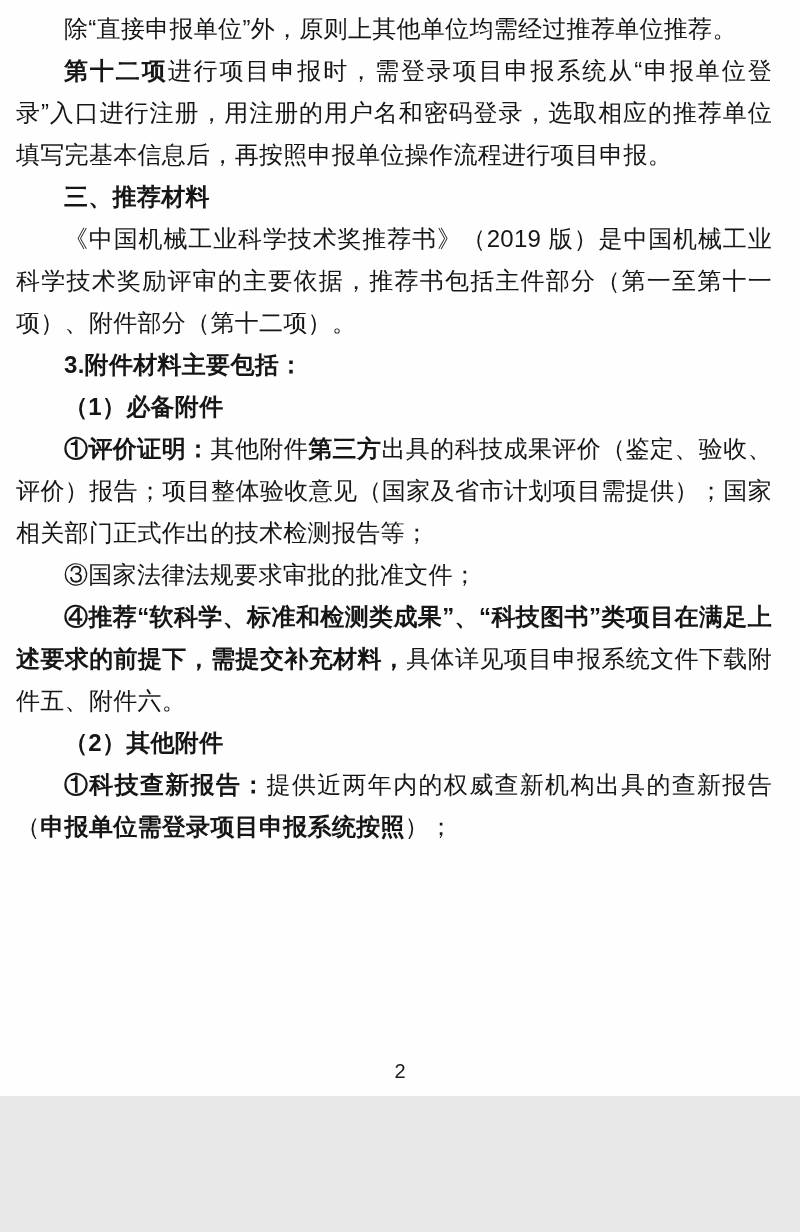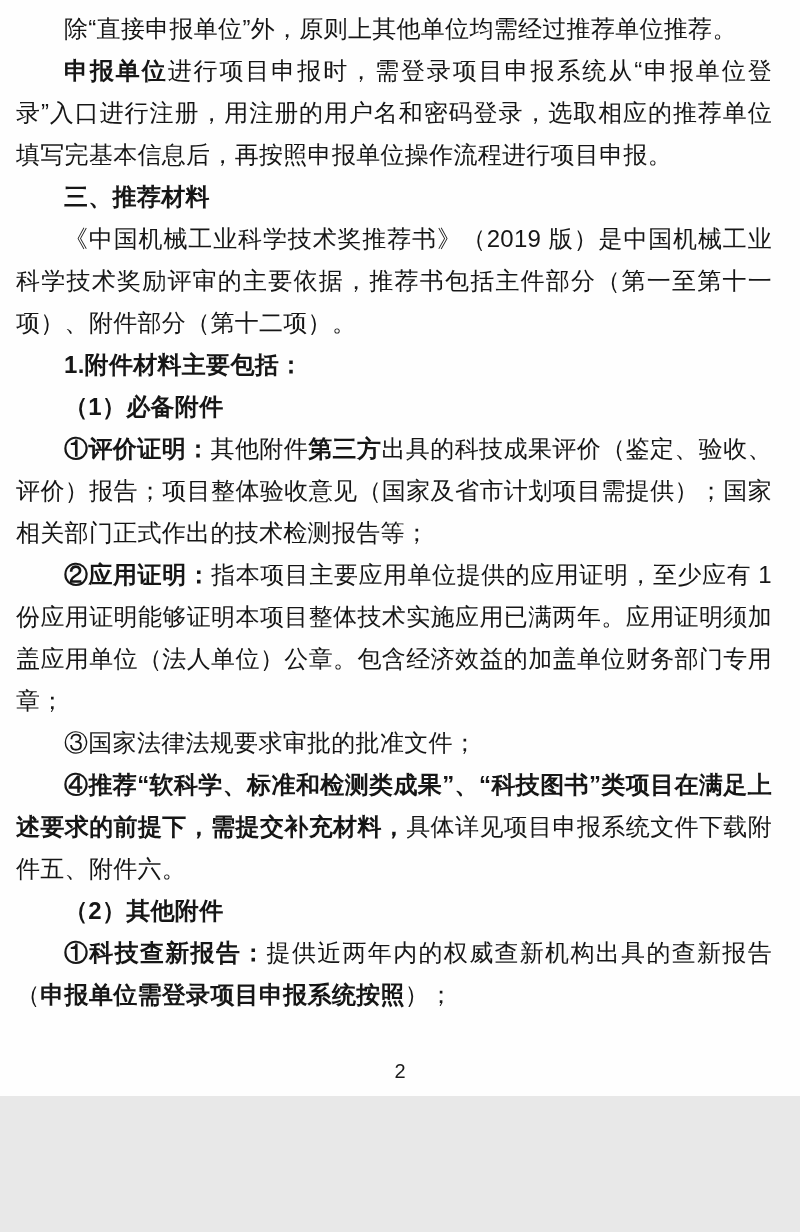--- a/index.html
+++ b/index.html
@@ -47,26 +47,25 @@
     line-height: 26px;
     color: #1b1b1b;
   }
 </style>
 </head>
 <body>
 
 <div class="page">
   <div class="body-text">
       <p class="para"><span class="run">除“直接申报单位”外，原则上其他单位均需经过推荐单位推荐。</span></p>
-      <p class="para"><span class="run bold">申报单位</span><span class="run">进行项目申报时，需登录项目申报系统从“申报单位登录”入口进行注册，用注册的用户名和密码登录，选取相应的推荐单位填写完基本信息后，再按照申报单位操作流程进行项目申报。</span></p>
+      <p class="para"><span class="run bold">第十二项</span><span class="run">进行项目申报时，需登录项目申报系统从“申报单位登录”入口进行注册，用注册的用户名和密码登录，选取相应的推荐单位填写完基本信息后，再按照申报单位操作流程进行项目申报。</span></p>
       <p class="para"><span class="run bold">三、推荐材料</span></p>
       <p class="para"><span class="run">《中国机械工业科学技术奖推荐书》（2019 版）是中国机械工业科学技术奖励评审的主要依据，推荐书包括主件部分（第一至第十一项）、附件部分（第十二项）。</span></p>
-      <p class="para"><span class="run bold">1.附件材料主要包括：</span></p>
+      <p class="para"><span class="run bold">3.附件材料主要包括：</span></p>
       <p class="para"><span class="run bold">（1）必备附件</span></p>
       <p class="para"><span class="run bold">①评价证明：</span><span class="run">其他附件</span><span class="run bold">第三方</span><span class="run">出具的科技成果评价（鉴定、验收、评价）报告；项目整体验收意见（国家及省市计划项目需提供）；国家相关部门正式作出的技术检测报告等；</span></p>
-      <p class="para"><span class="run bold">②应用证明：</span><span class="run">指本项目主要应用单位提供的应用证明，至少应有 1 份应用证明能够证明本项目整体技术实施应用已满两年。应用证明须加盖应用单位（法人单位）公章。包含经济效益的加盖单位财务部门专用章；</span></p>
       <p class="para"><span class="run">③国家法律法规要求审批的批准文件；</span></p>
       <p class="para"><span class="run bold">④推荐“软科学、标准和检测类成果”、“科技图书”类项目在满足上述要求的前提下，需提交补充材料，</span><span class="run">具体详见项目申报系统文件下载附件五、附件六。</span></p>
       <p class="para"><span class="run bold">（2）其他附件</span></p>
       <p class="para"><span class="run bold">①科技查新报告：</span><span class="run">提供近两年内的权威查新机构出具的查新报告（</span><span class="run bold">申报单位需登录项目申报系统按照</span><span class="run">）；</span></p>
     </div>
   <div class="page-number">2</div>
 </div>
 
 </body></html>

